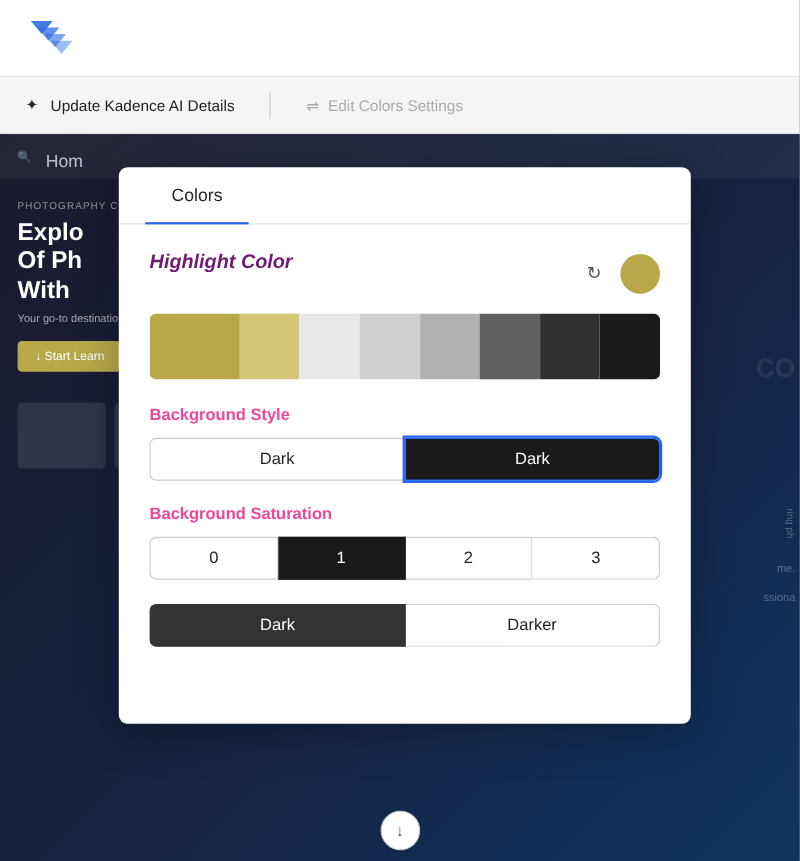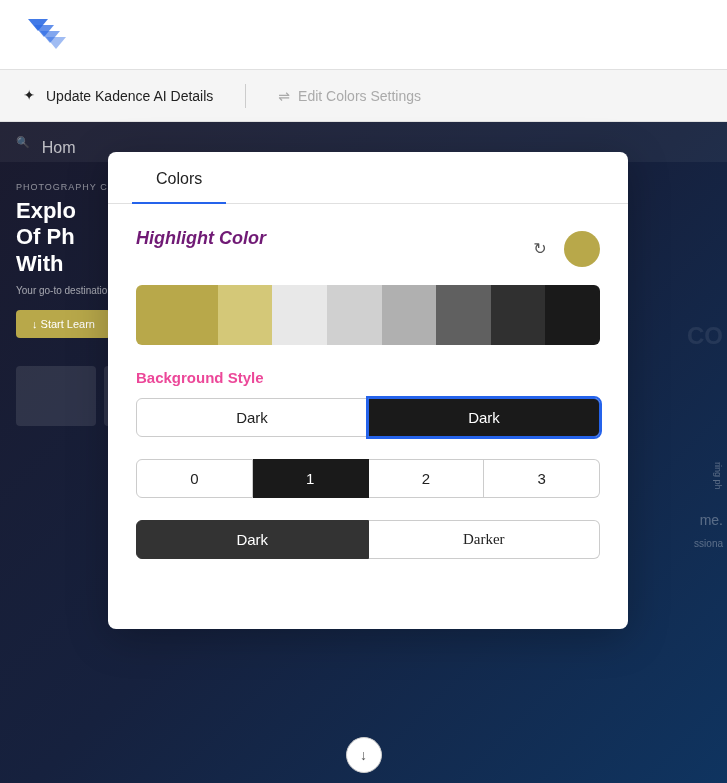--- a/index.html
+++ b/index.html
@@ -353,21 +353,20 @@
     }
     .bright-btn:first-child {
       border-radius: 6px 0 0 6px;
       background: #333;
       border-color: #333;
     }
     .bright-btn:nth-child(2) {
       background: #eab308;
       color: #222;
       border-color: #ccc;
-      font-family: Liberation Serif, serif;
     }
     .bright-btn:last-child {
       border-radius: 0 6px 6px 0;
       background: #fff;
       color: #222;
       border-color: #ccc;
     }
   </style>
 </head>
 <body>
@@ -416,21 +415,21 @@
       <div class="preview-sub">Your go-to destinatio</div>
       <button class="preview-cta">↓ Start Learn</button>
     </div>
     <div class="preview-bottom">
       <div class="preview-img"></div>
       <div class="preview-img" style="width:60px;height:60px;"></div>
     </div>
     <div class="preview-co">CO</div>
     <div class="preview-right-label" style="font-size:9px;color:rgba(255,255,255,0.3);right:4px;top:340px;position:absolute;">ring ph</div>
     <div style="position:absolute;right:4px;top:368px;font-size:10px;color:rgba(255,255,255,0.3);margin-top:48px;">ssiona</div>
-    <div style="position:absolute;right:4px;top:390px;font-size:14px;color:rgba(255,255,255,0.3);text-align:center;">me.</div>
+    <div style="position:absolute;right:4px;top:390px;font-size:10px;color:rgba(255,255,255,0.3);text-align:center;">me.</div>
   </div>
 
   <div class="preview-download">
     <span style="font-size:14px;color:#555;">↓</span>
   </div>
 </div>
 
 <div class="modal-overlay">
 
   <div class="modal-tabs">
@@ -462,20 +461,21 @@
 
     <div class="subsection">
       <div class="subsection-label">Background Style</div>
       <div class="btn-group">
         <button class="style-btn">Dark</button>
         <button class="style-btn active-dark">Dark</button>
       </div>
     </div>
 
     <div class="subsection">
+      <div class="subsection-label">Background Saturation</div>
       <div class="sat-btn-group">
         <button class="sat-btn">0</button>
         <button class="sat-btn active">1</button>
         <button class="sat-btn">2</button>
         <button class="sat-btn">3</button>
       </div>
     </div>
 
     <div class="subsection">
       <div class="bright-btn-group">

